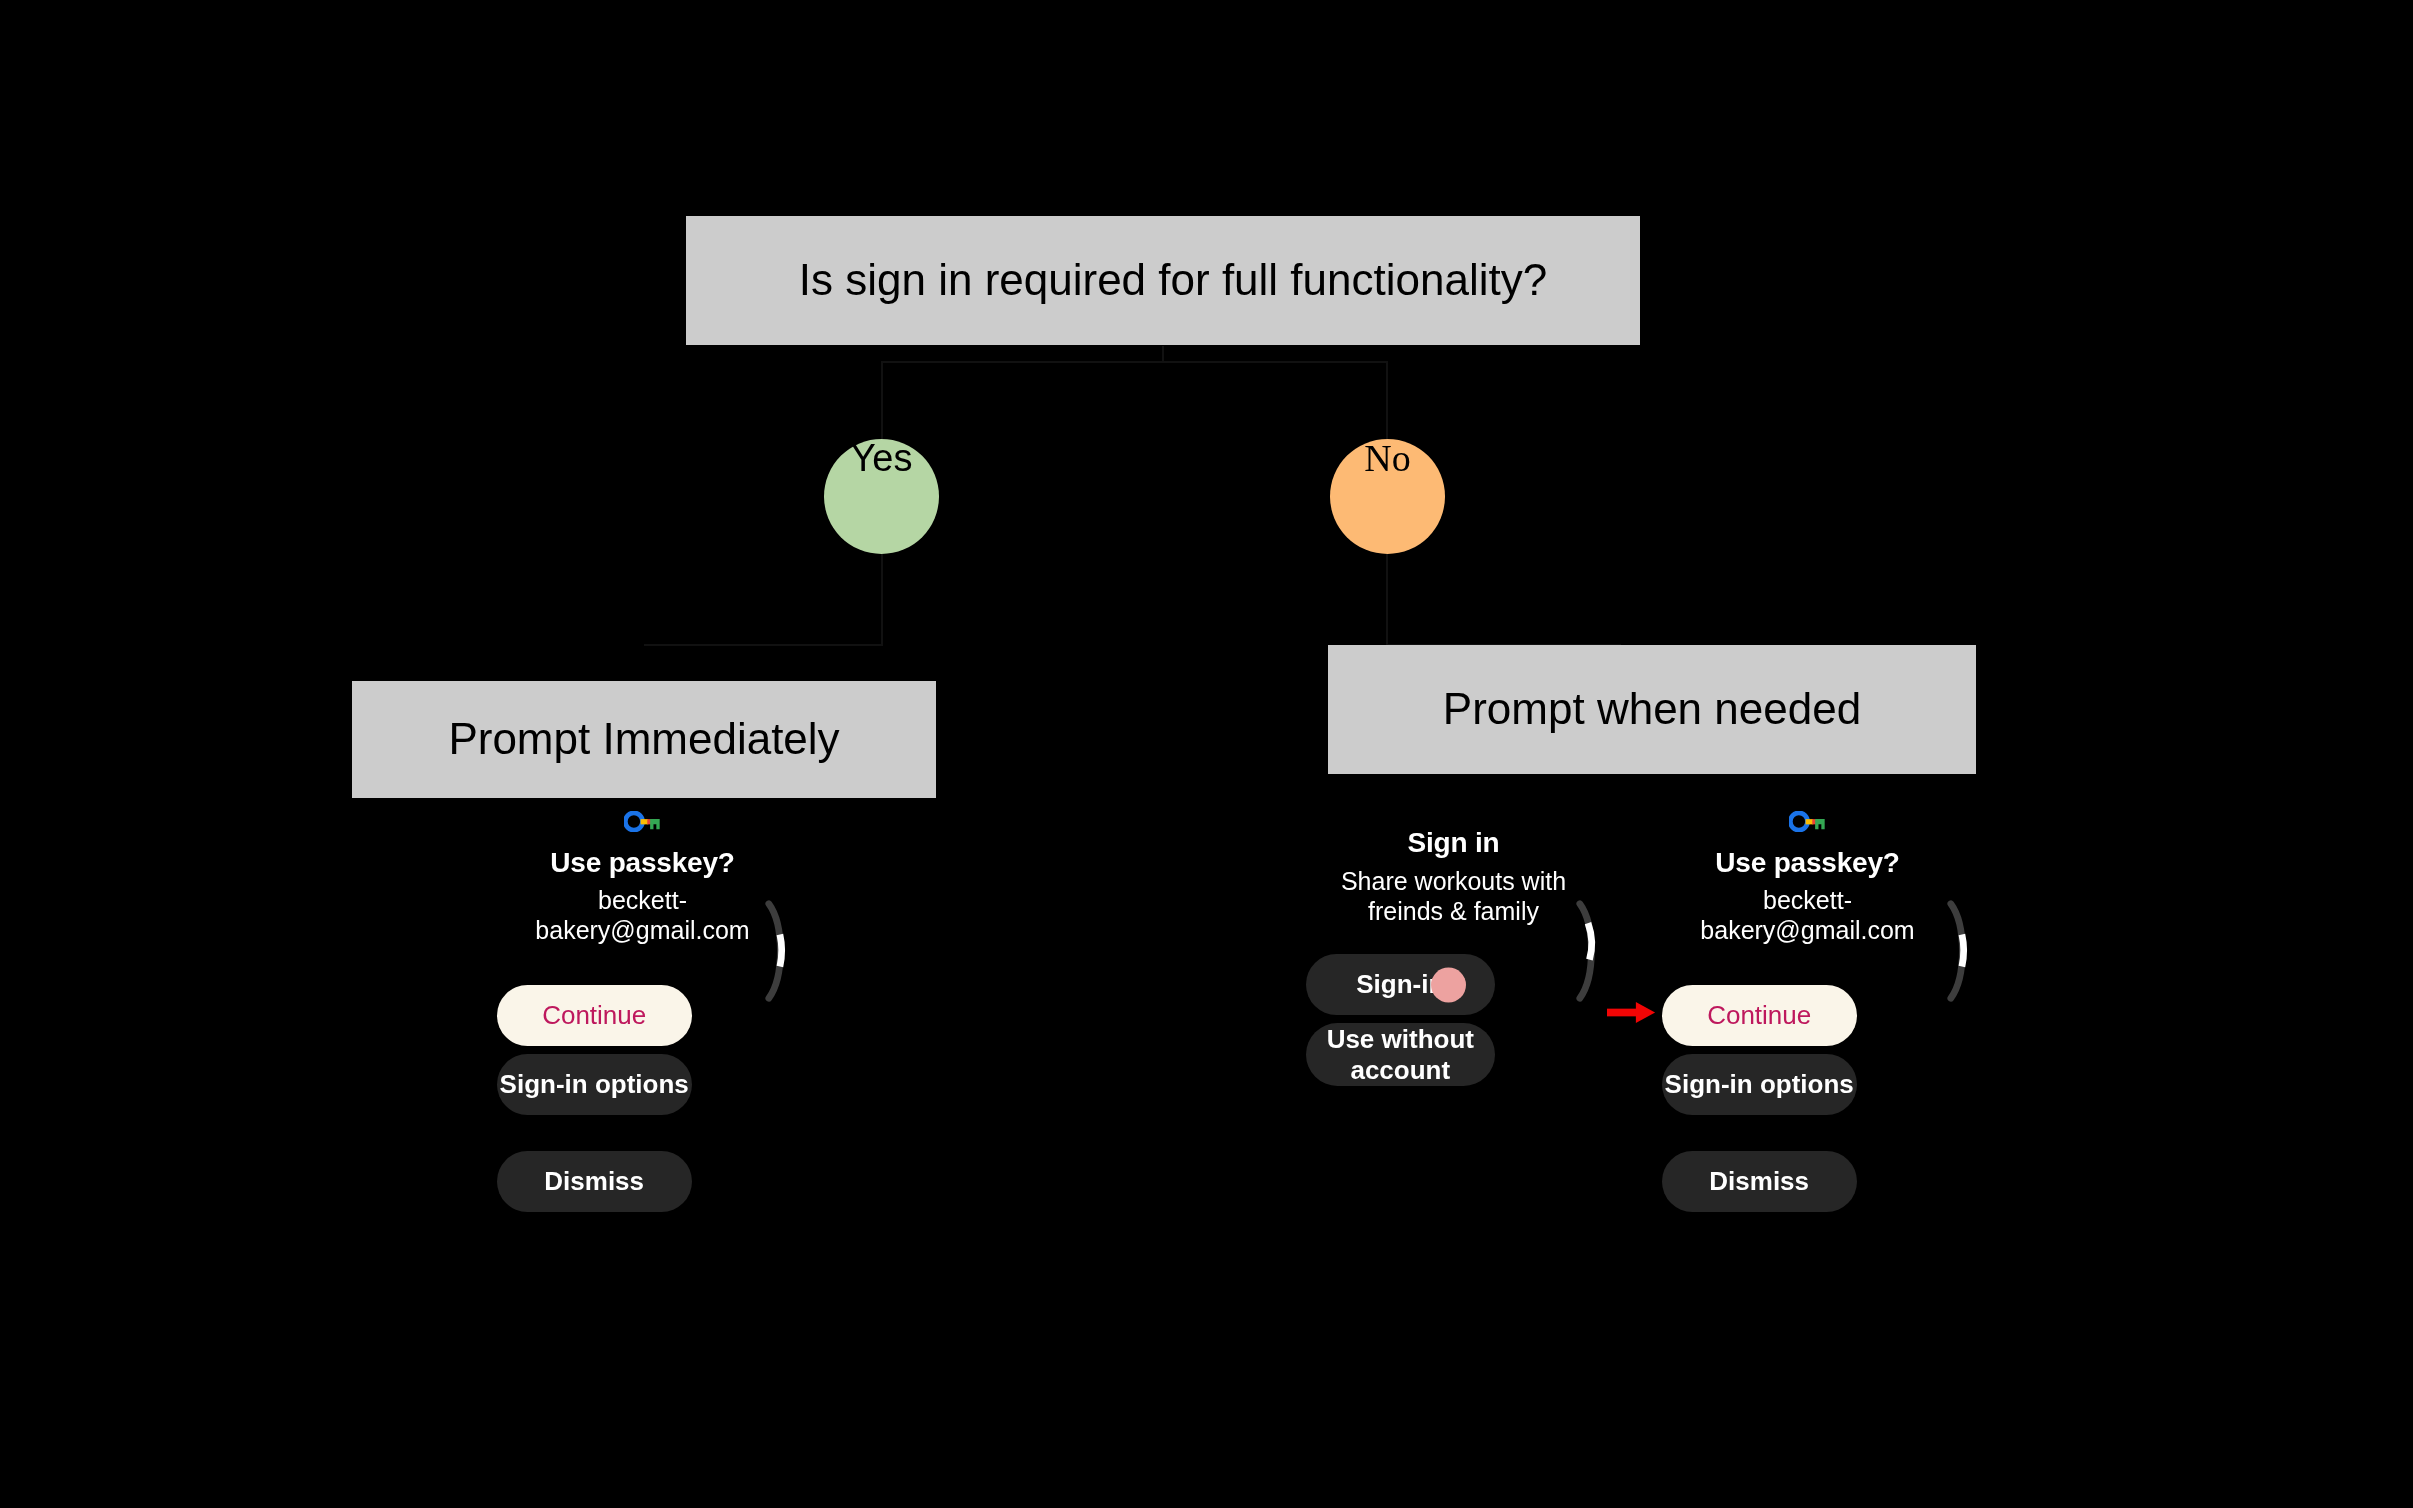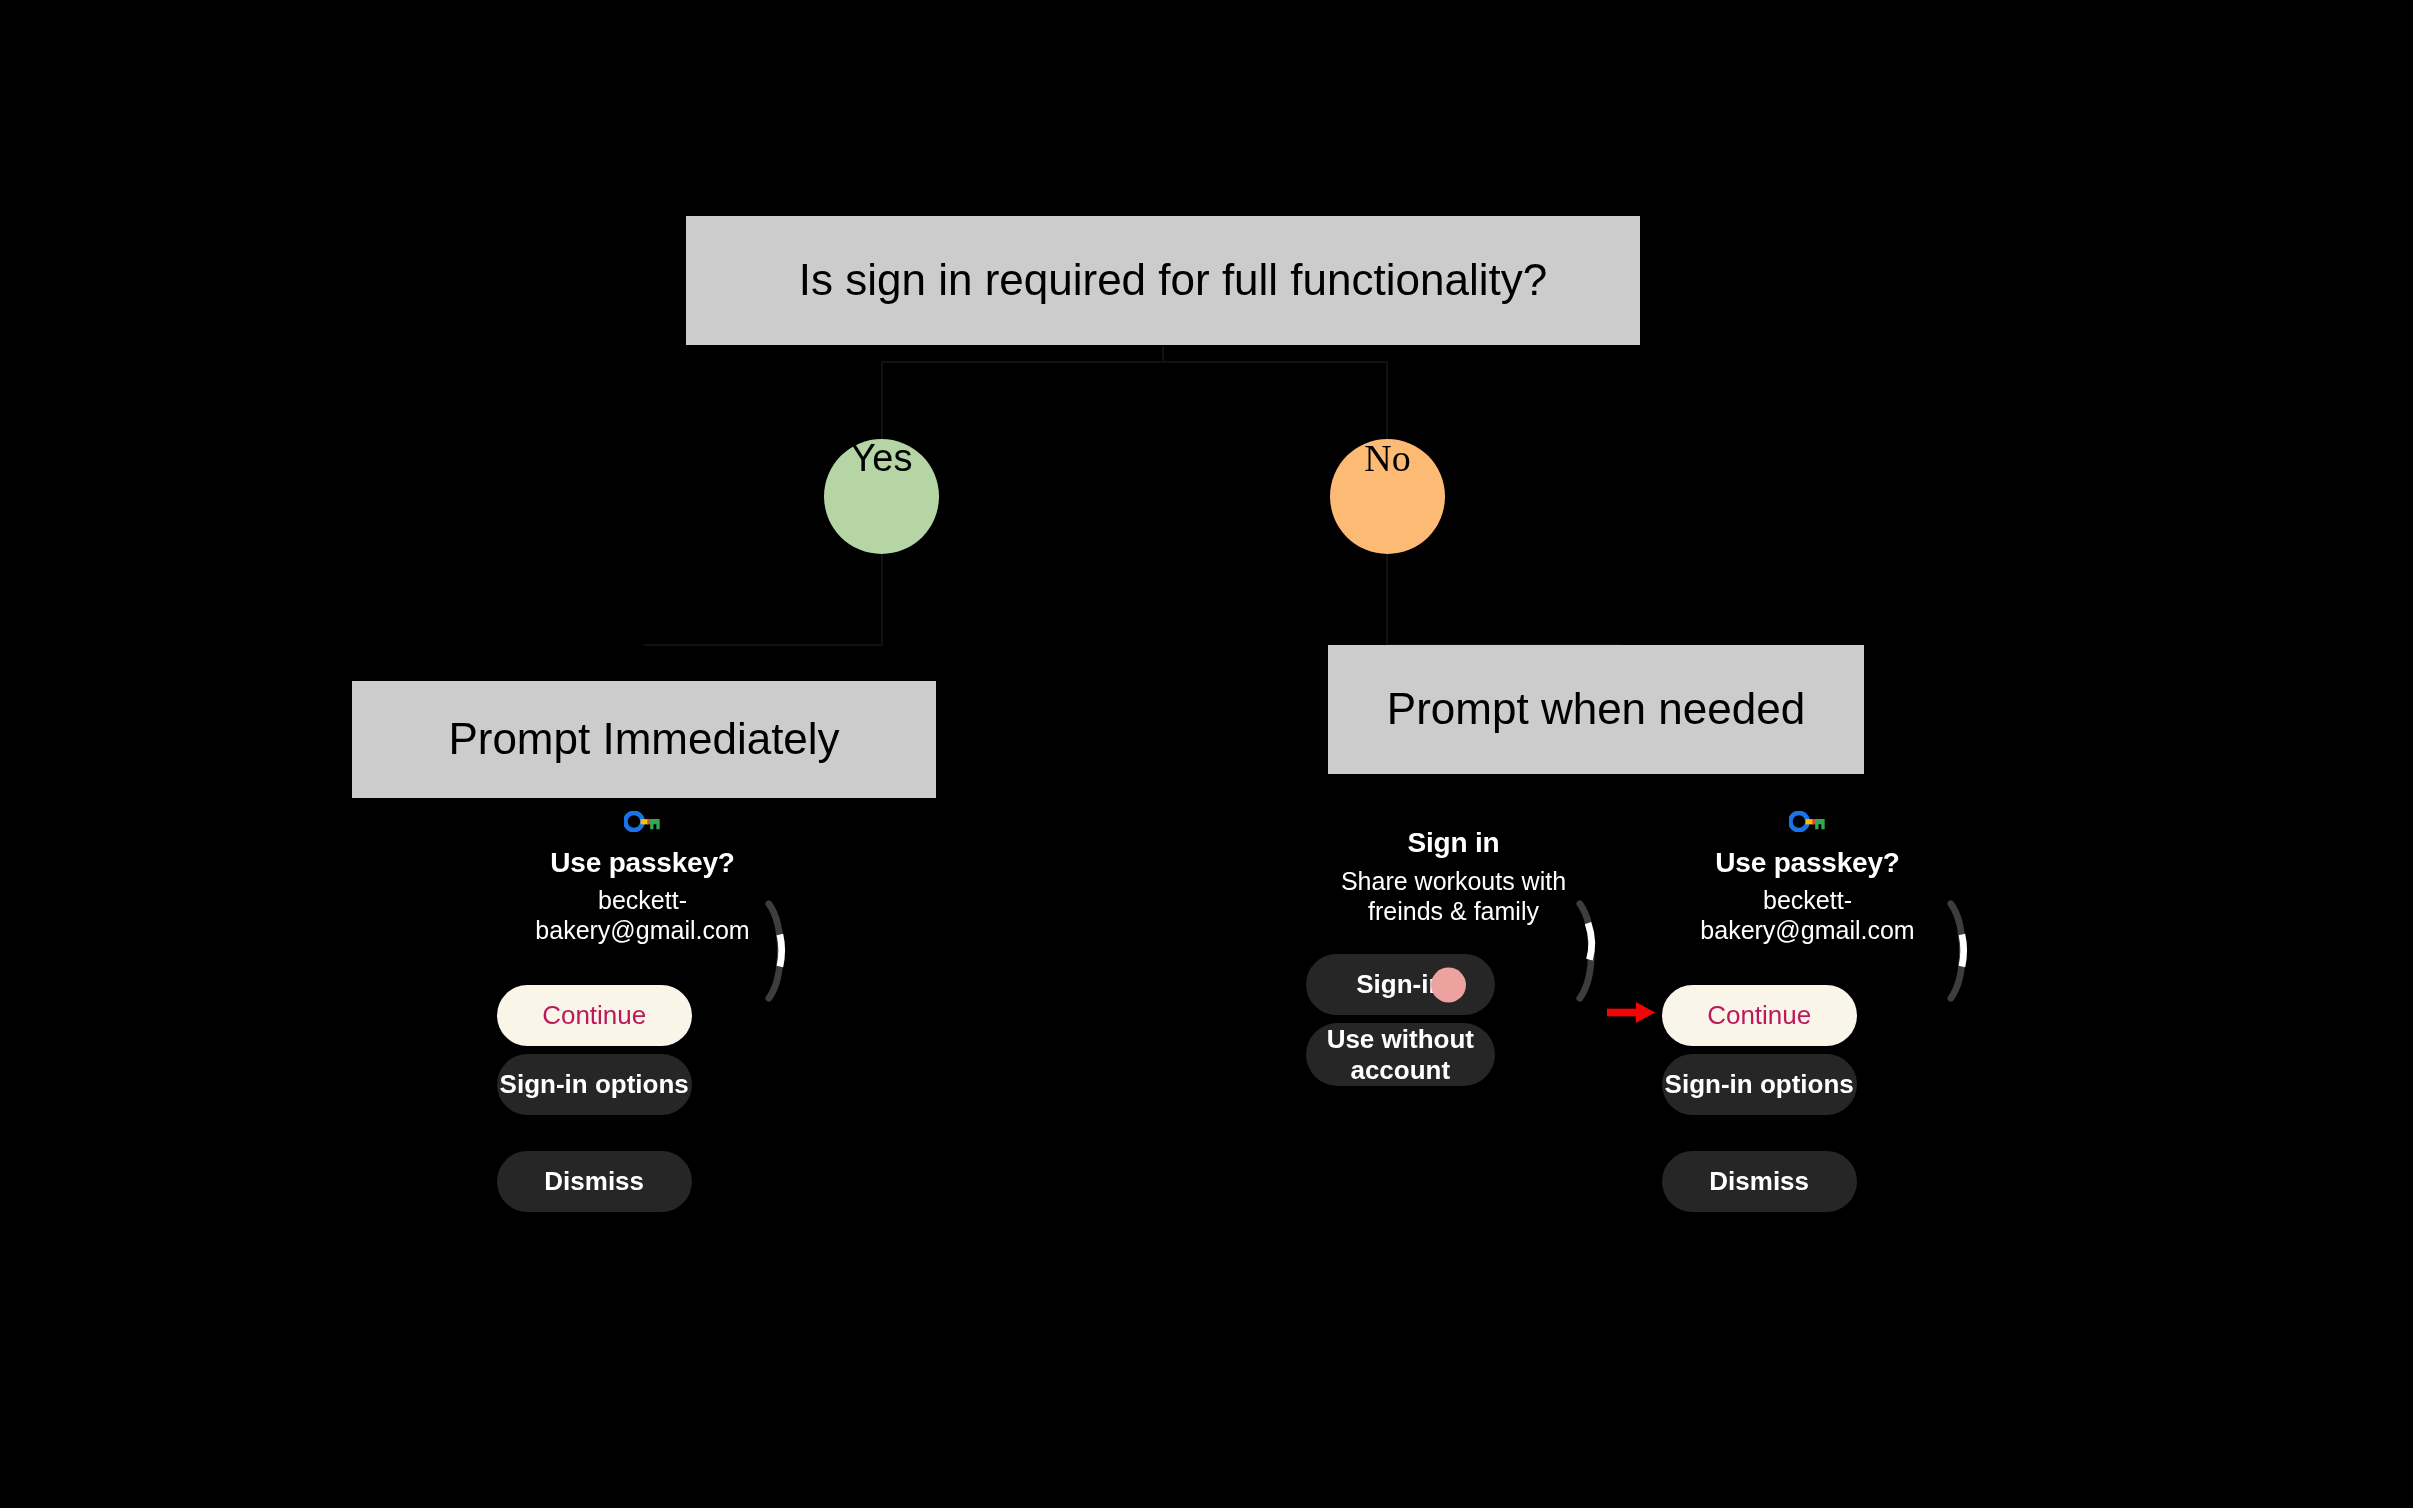--- a/index.html
+++ b/index.html
@@ -44,21 +44,21 @@
     left: 352px;
     top: 645px;
     width: 584px;
     height: 117px;
     font-size: 44px;
     margin-top: 36px;
   }
   #box-prompt-when-needed {
     left: 1328px;
     top: 645px;
-    width: 536px;
+    width: 648px;
     height: 129px;
     font-size: 44px;
   }
 
   
   .branch-circle {
     position: absolute;
     border-radius: 50%;
     display: flex;
     align-items: flex-start;

